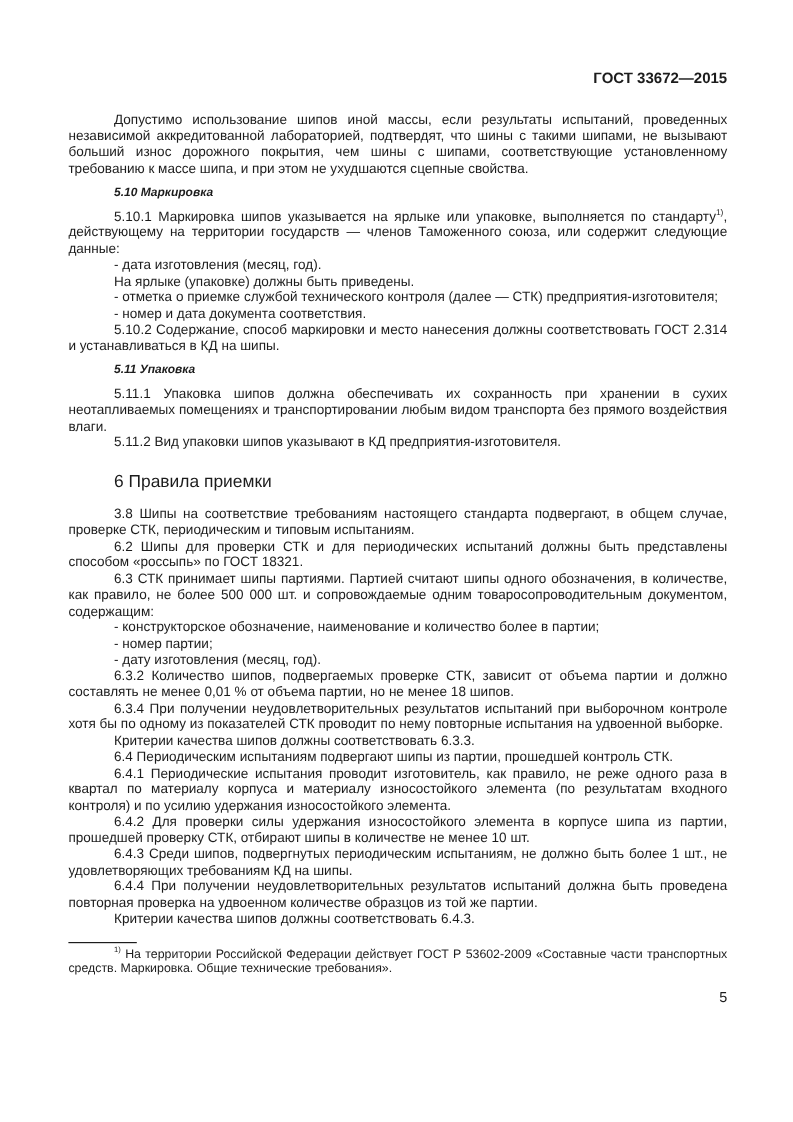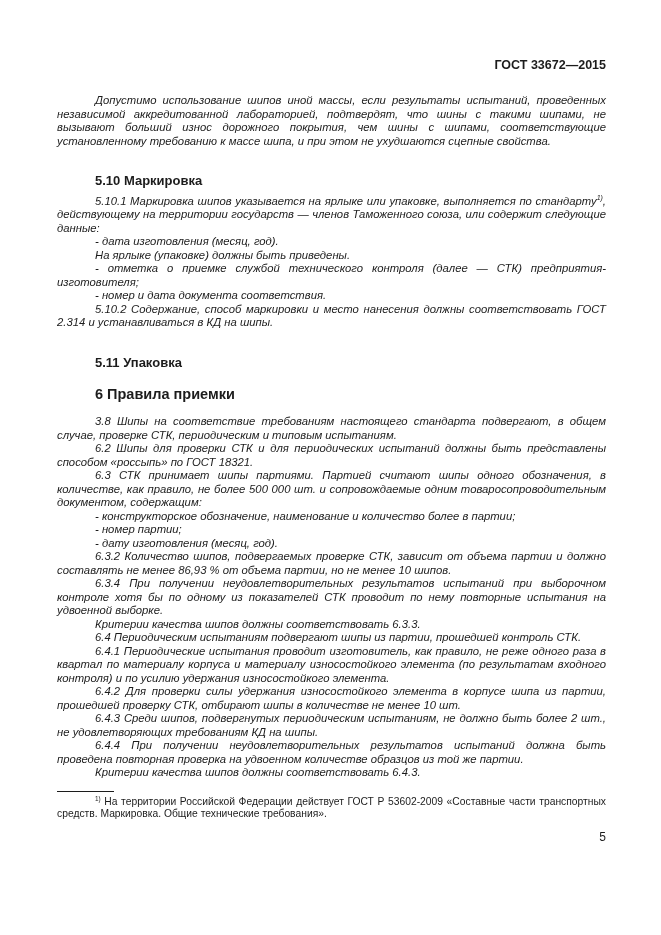--- a/index.html
+++ b/index.html
@@ -23,33 +23,33 @@
     font-size: 12.5px;
     line-height: 14px;
     margin-bottom: 22px;
   }
   .doc-content p {
     font-size: 11.3px;
     line-height: 13.5px;
     text-align: justify;
     text-indent: 38px;
     margin: 0;
-    font-style: italic;
   }
   .doc-content h3 {
-    font-size: 13px;
+    font-size: 10px;
     line-height: 13.5px;
     font-weight: bold;
     text-indent: 38px;
-    margin: 26px 0 7px 0;
+    margin: 6px 0 7px 0;
+    font-style: italic;
   }
   .doc-content h2 {
     font-size: 14.5px;
     line-height: 17px;
-    font-weight: bold;
+    font-weight: normal;
     text-indent: 38px;
     margin: 17px 0 12px 0;
   }
   sup {
     font-size: 0.62em;
     line-height: 0;
     vertical-align: super;
   }
   .footnote-rule {
     width: 57px;
@@ -81,34 +81,36 @@
   <main class="doc-content">
       <p><span>Допустимо использование шипов иной массы, если результаты испытаний, проведенных независимой аккредитованной лабораторией, подтвердят, что шины с такими шипами, не вызывают больший износ дорожного покрытия, чем шины с шипами, соответствующие установленному требованию к массе шипа, и при этом не ухудшаются сцепные свойства.</span></p>
       <h3><span>5.10 Маркировка</span></h3>
       <p><span>5.10.1 Маркировка шипов указывается на ярлыке или упаковке, выполняется по стандарту</span><sup>1)</sup><span>, действующему на территории государств — членов Таможенного союза, или содержит следующие данные:</span></p>
       <p><span>- дата изготовления (месяц, год).</span></p>
       <p><span>На ярлыке (упаковке) должны быть приведены.</span></p>
       <p><span>- отметка о приемке службой технического контроля (далее — СТК) предприятия-изготовителя;</span></p>
       <p><span>- номер и дата документа соответствия.</span></p>
       <p><span>5.10.2 Содержание, способ маркировки и место нанесения должны соответствовать ГОСТ 2.314 и устанавливаться в КД на шипы.</span></p>
       <h3><span>5.11 Упаковка</span></h3>
+      <p><span>5.11.1 Упаковка шипов должна обеспечивать их сохранность при хранении в сухих неотапливаемых помещениях и транспортировании любым видом транспорта без прямого воздействия влаги.</span></p>
+      <p><span>5.11.2 Вид упаковки шипов указывают в КД предприятия-изготовителя.</span></p>
       <h2><span>6 Правила приемки</span></h2>
       <p><span>3.8 Шипы на соответствие требованиям настоящего стандарта подвергают, в общем случае, проверке СТК, периодическим и типовым испытаниям.</span></p>
       <p><span>6.2 Шипы для проверки СТК и для периодических испытаний должны быть представлены способом «россыпь» по ГОСТ 18321.</span></p>
       <p><span>6.3 СТК принимает шипы партиями. Партией считают шипы одного обозначения, в количестве, как правило, не более 500 000 шт. и сопровождаемые одним товаросопроводительным документом, содержащим:</span></p>
       <p><span>- конструкторское обозначение, наименование и количество более в партии;</span></p>
       <p><span>- номер партии;</span></p>
       <p><span>- дату изготовления (месяц, год).</span></p>
-      <p><span>6.3.2 Количество шипов, подвергаемых проверке СТК, зависит от объема партии и должно составлять не менее 86,93 % от объема партии, но не менее 10 шипов.</span></p>
+      <p><span>6.3.2 Количество шипов, подвергаемых проверке СТК, зависит от объема партии и должно составлять не менее 0,01 % от объема партии, но не менее 18 шипов.</span></p>
       <p><span>6.3.4 При получении неудовлетворительных результатов испытаний при выборочном контроле хотя бы по одному из показателей СТК проводит по нему повторные испытания на удвоенной выборке.</span></p>
       <p><span>Критерии качества шипов должны соответствовать 6.3.3.</span></p>
       <p><span>6.4 Периодическим испытаниям подвергают шипы из партии, прошедшей контроль СТК.</span></p>
       <p><span>6.4.1 Периодические испытания проводит изготовитель, как правило, не реже одного раза в квартал по материалу корпуса и материалу износостойкого элемента (по результатам входного контроля) и по усилию удержания износостойкого элемента.</span></p>
       <p><span>6.4.2 Для проверки силы удержания износостойкого элемента в корпусе шипа из партии, прошедшей проверку СТК, отбирают шипы в количестве не менее 10 шт.</span></p>
-      <p><span>6.4.3 Среди шипов, подвергнутых периодическим испытаниям, не должно быть более 2 шт., не удовлетворяющих требованиям КД на шипы.</span></p>
+      <p><span>6.4.3 Среди шипов, подвергнутых периодическим испытаниям, не должно быть более 1 шт., не удовлетворяющих требованиям КД на шипы.</span></p>
       <p><span>6.4.4 При получении неудовлетворительных результатов испытаний должна быть проведена повторная проверка на удвоенном количестве образцов из той же партии.</span></p>
       <p><span>Критерии качества шипов должны соответствовать 6.4.3.</span></p>
     </main>
 
   <div class="footnote-rule"></div>
   <p class="footnote"><sup>1)</sup><span> На территории Российской Федерации действует ГОСТ Р 53602-2009 «Составные части транспортных средств. Маркировка. Общие технические требования».</span></p>
 
   <div class="page-num-row">
     <span>5</span>
   </div>

